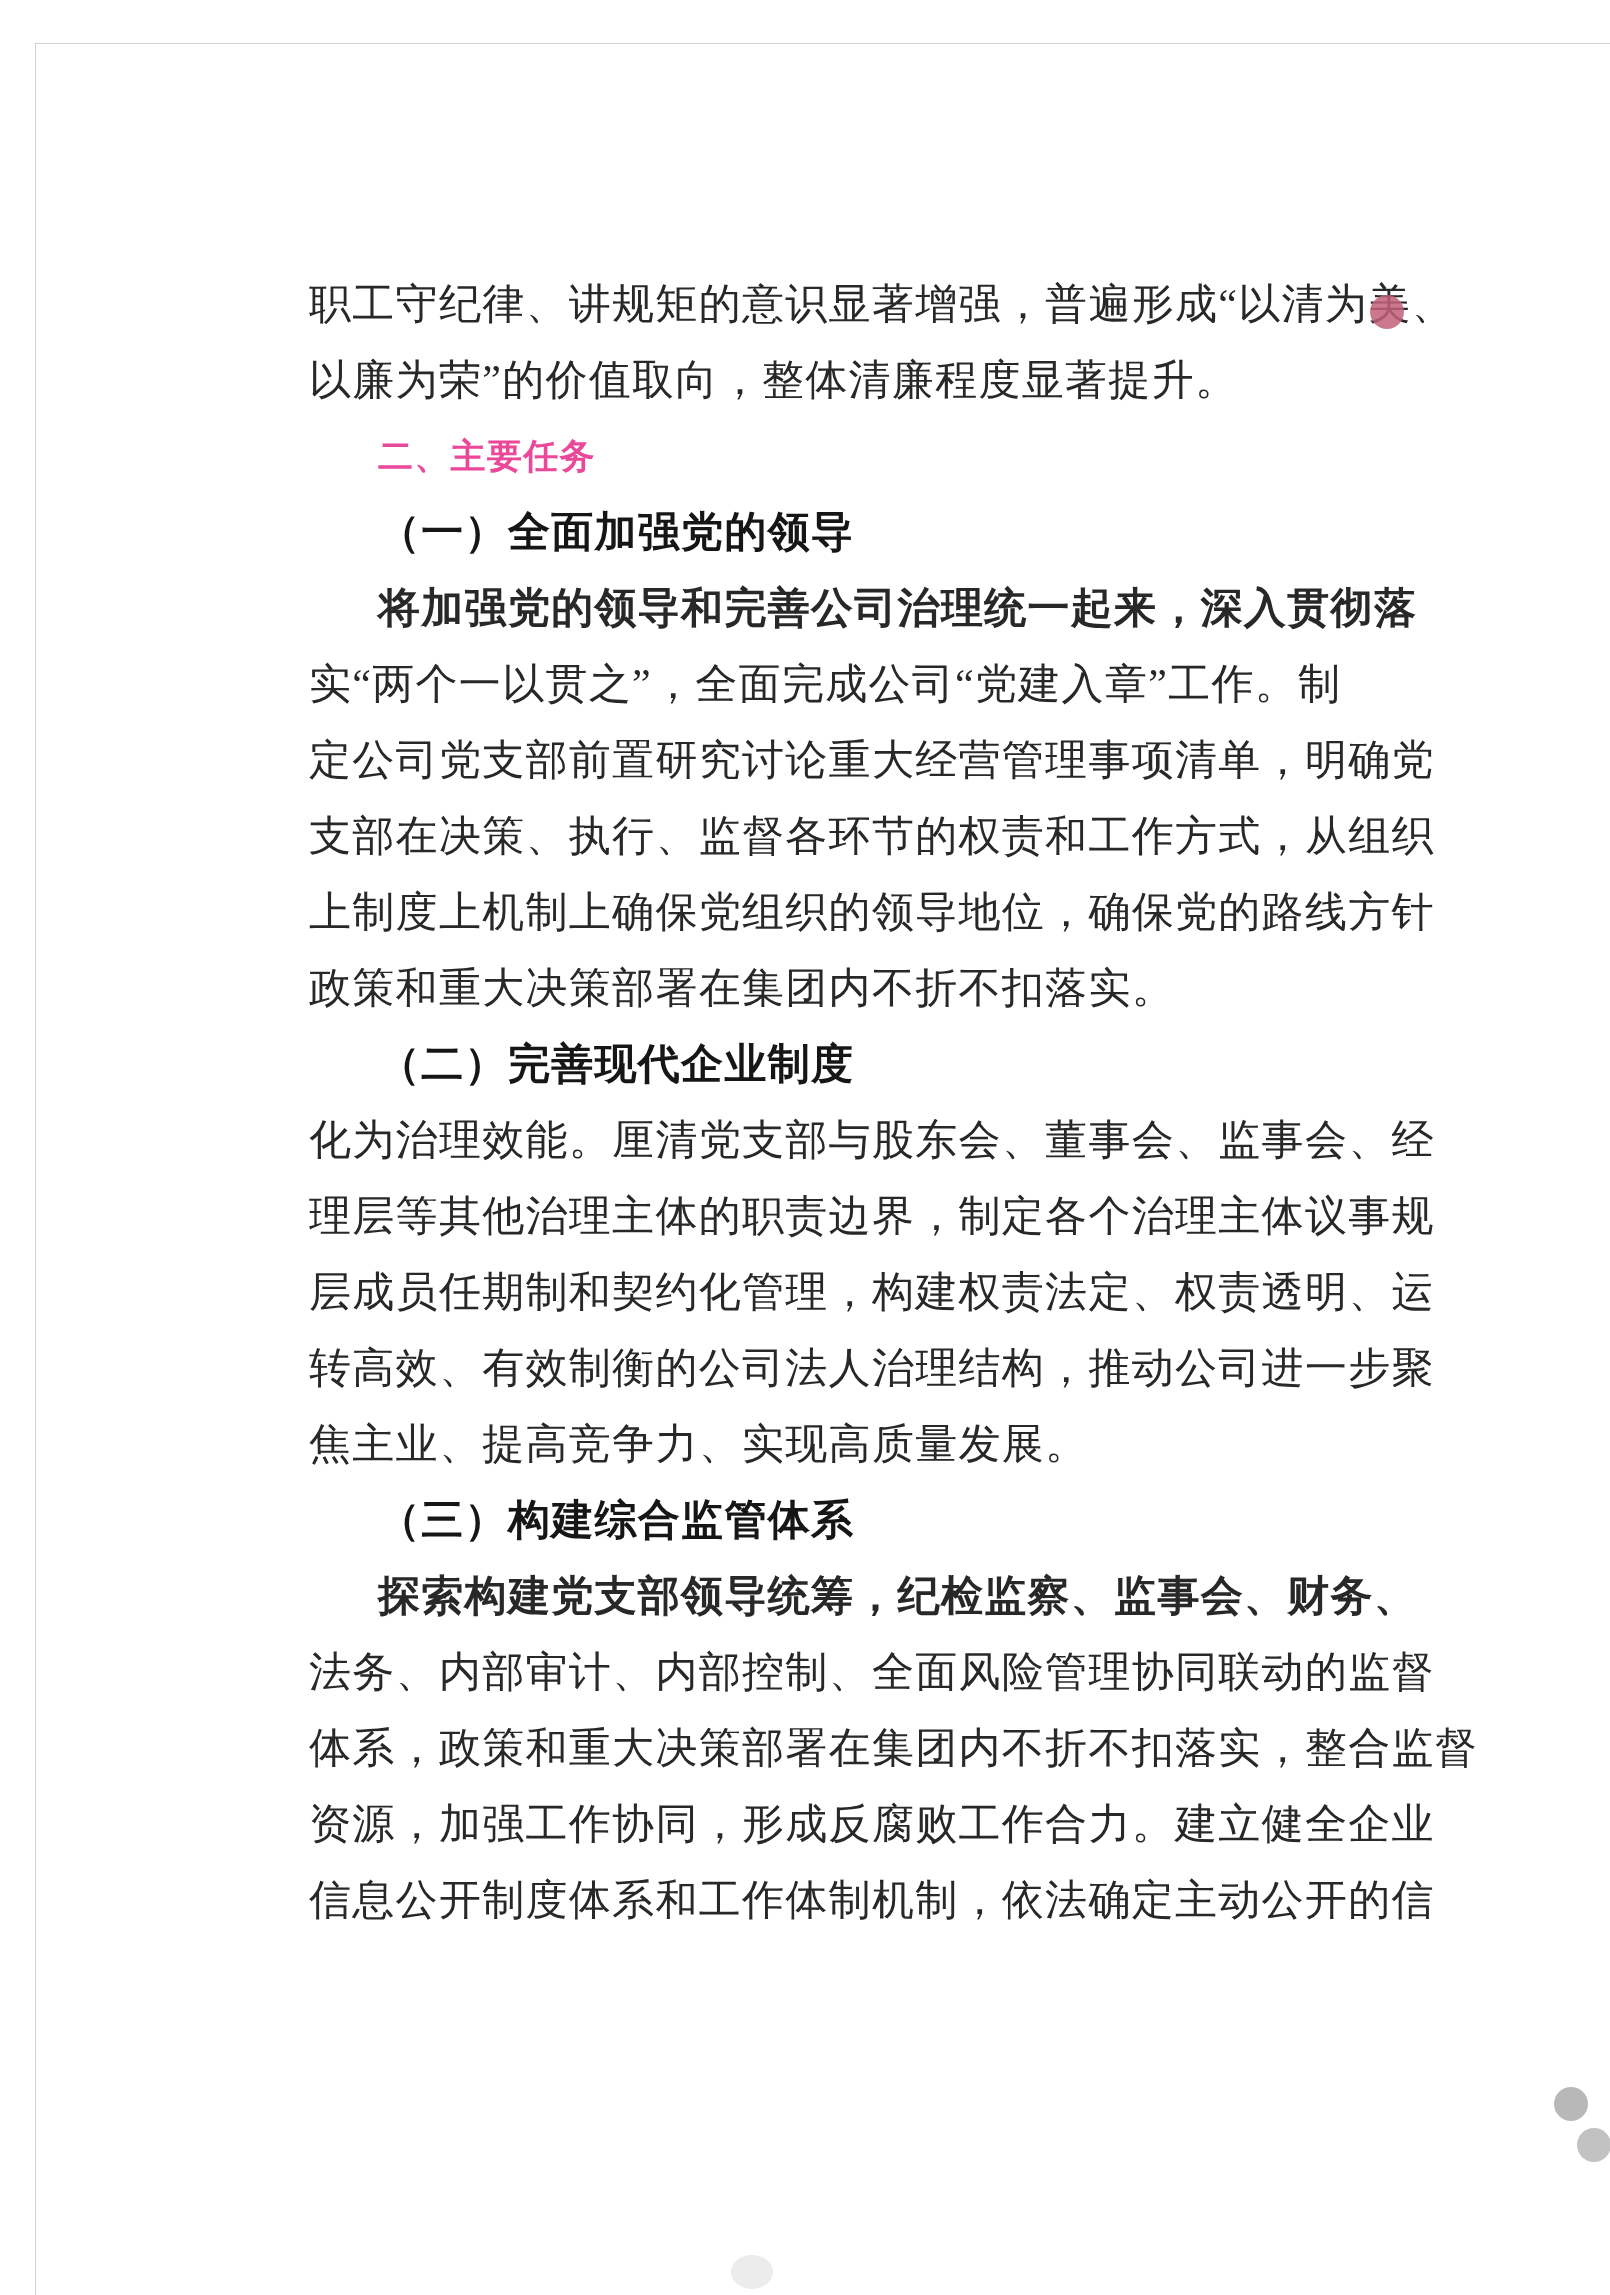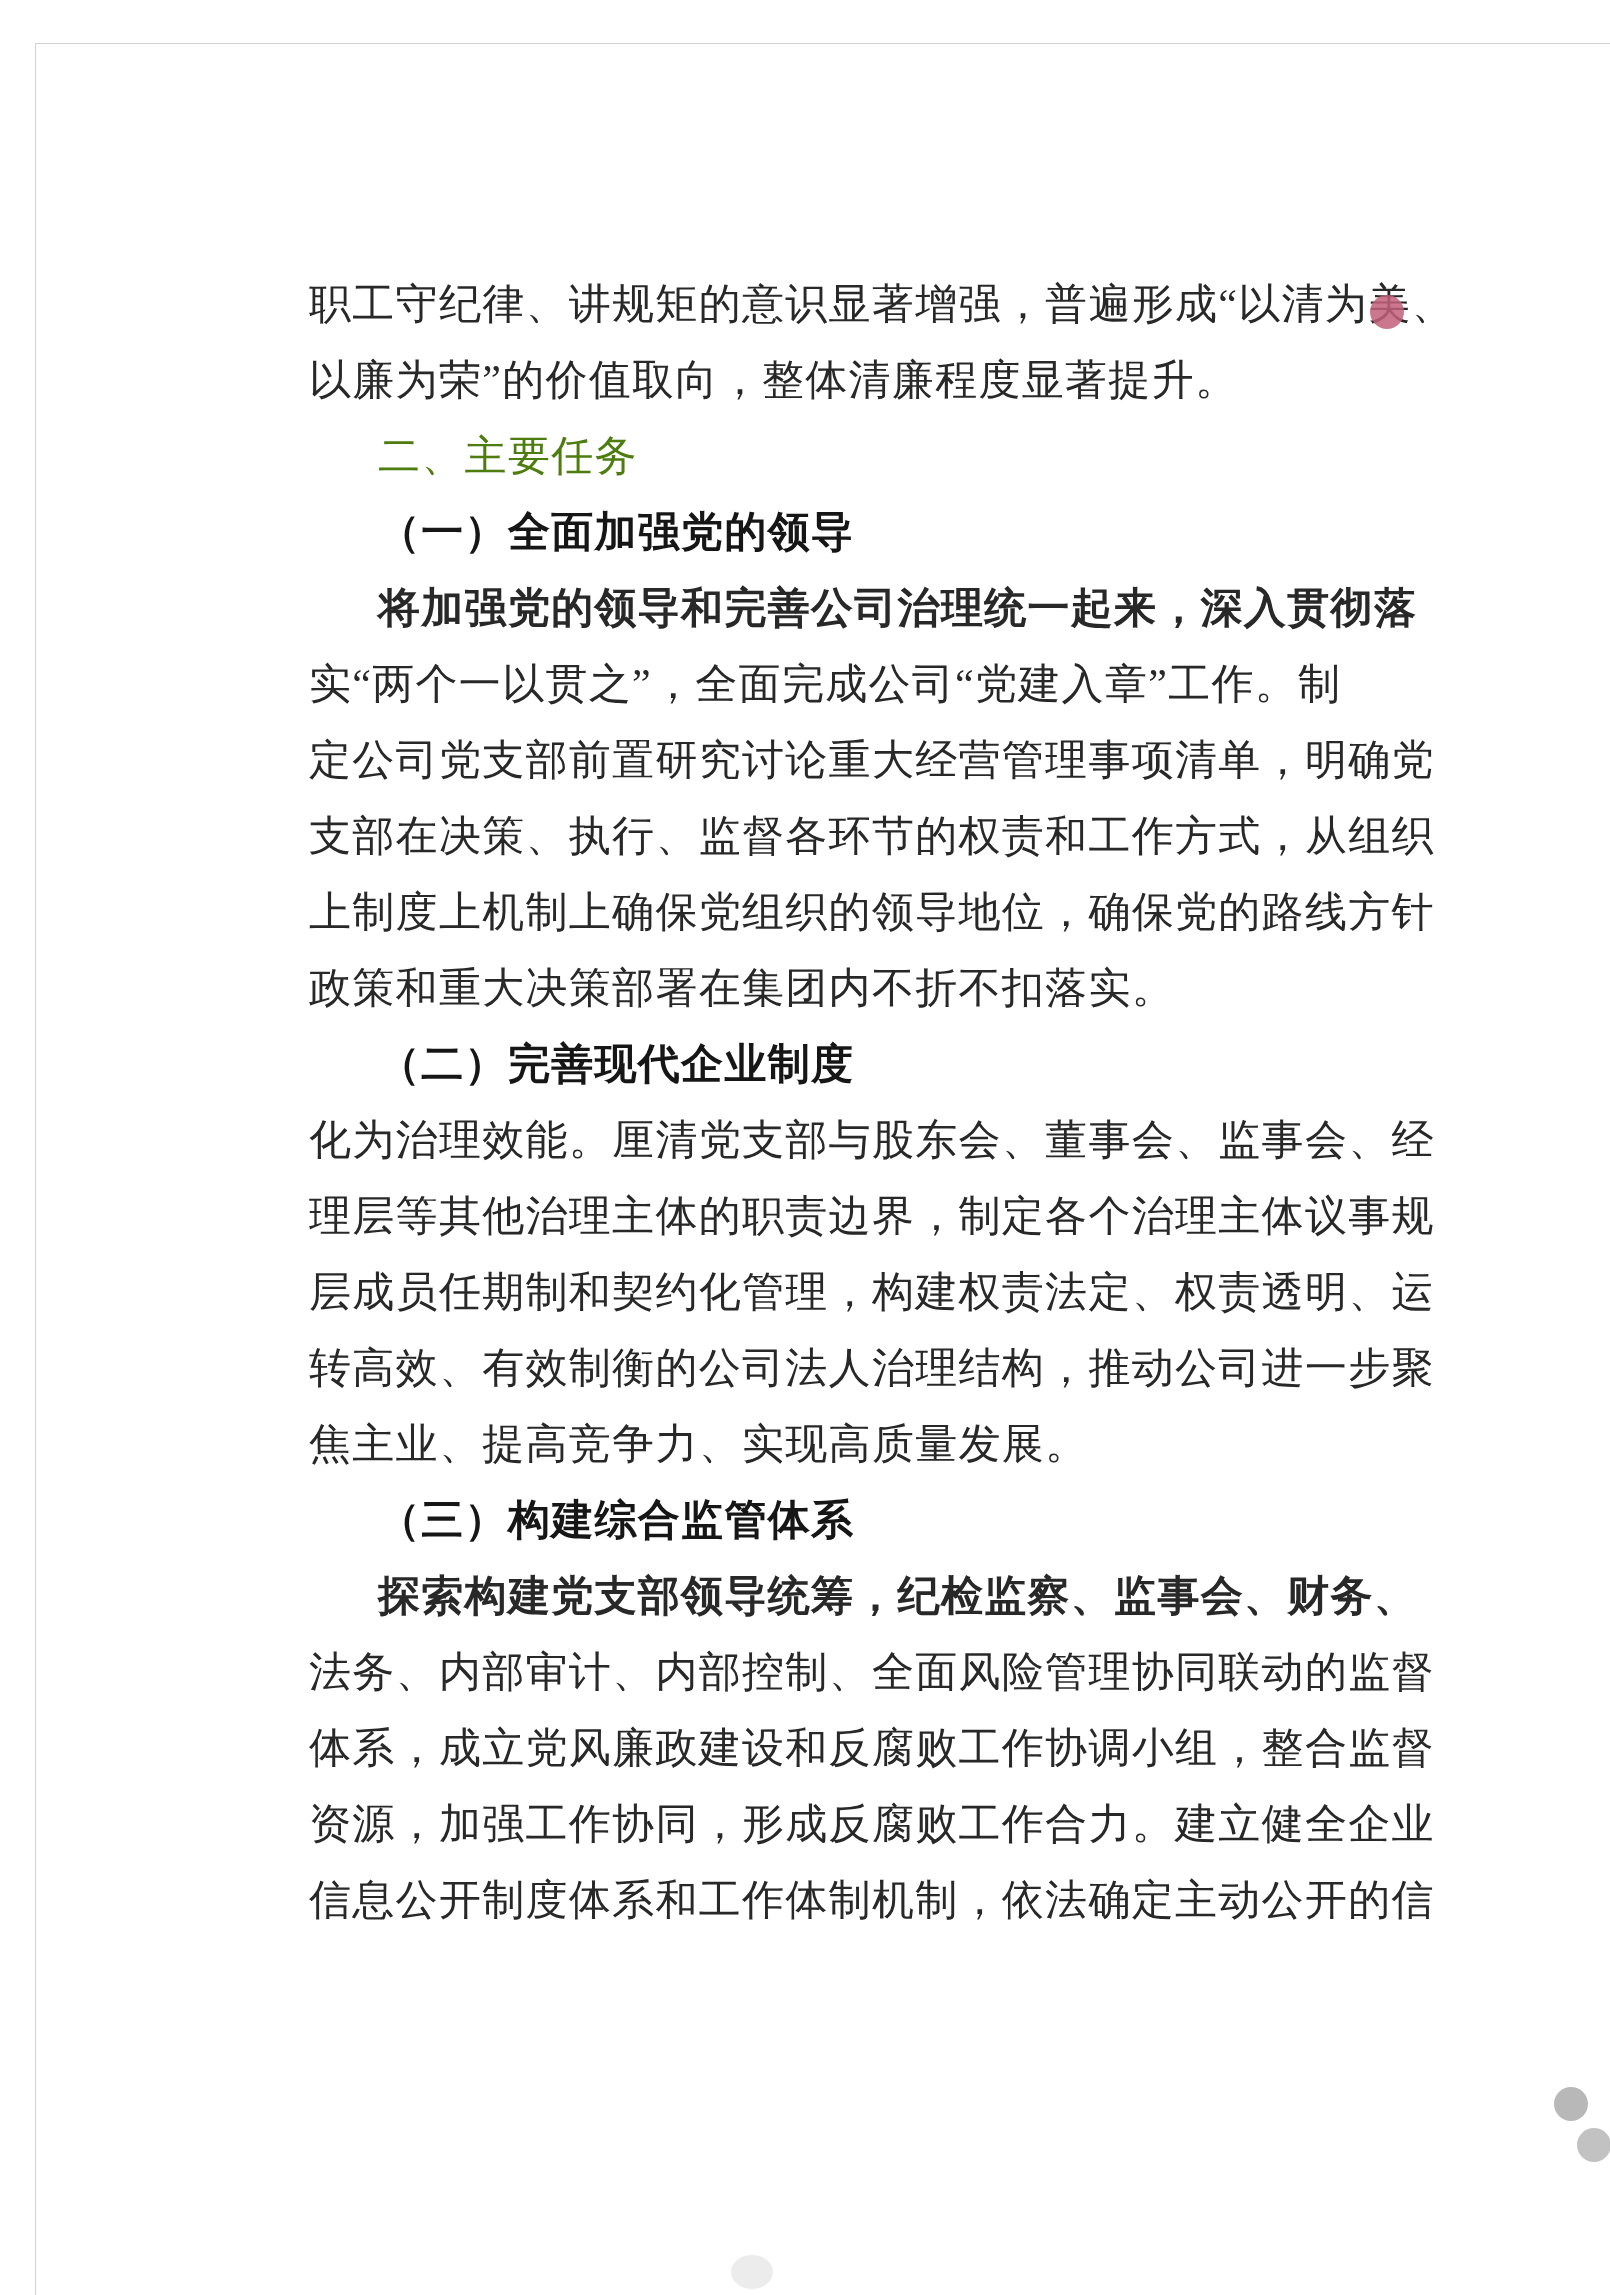--- a/index.html
+++ b/index.html
@@ -32,23 +32,23 @@
     height: 76px;
     line-height: 76px;
     font-size: 42px;
     letter-spacing: 1.3px;
     white-space: nowrap;
     font-weight: 400;
   }
   .indent { padding-left: 86px; font-weight: bold; }
   .h1 {
     font-family: "Liberation Sans", sans-serif;
-    font-weight: 400;
-    font-size: 42px;
-    color: #4d7c0f;
+    font-weight: 700;
+    font-size: 35px;
+    color: #ec4899;
     padding-left: 86px;
   }
   .h2 {
     font-weight: 700;
     font-size: 42px;
     color: #161616;
     padding-left: 86px;
     font-family: Liberation Serif, serif;
   }
   
@@ -100,21 +100,21 @@
     <div class="line">化为治理效能。厘清党支部与股东会、董事会、监事会、经</div>
     <div class="line">理层等其他治理主体的职责边界，制定各个治理主体议事规</div>
     <div class="line">层成员任期制和契约化管理，构建权责法定、权责透明、运</div>
     <div class="line">转高效、有效制衡的公司法人治理结构，推动公司进一步聚</div>
     <div class="line">焦主业、提高竞争力、实现高质量发展。</div>
 
     <div class="line h2">（三）构建综合监管体系</div>
 
     <div class="line indent">探索构建党支部领导统筹，纪检监察、监事会、财务、</div>
     <div class="line">法务、内部审计、内部控制、全面风险管理协同联动的监督</div>
-    <div class="line">体系，成立党风廉政建设和反腐败工作协调小组，整合监督</div>
+    <div class="line">体系，政策和重大决策部署在集团内不折不扣落实，整合监督</div>
     <div class="line">资源，加强工作协同，形成反腐败工作合力。建立健全企业</div>
     <div class="line">信息公开制度体系和工作体制机制，依法确定主动公开的信</div>
   </div>
 
   <div class="speck-red"></div>
   <div class="speck-gray-1"></div>
   <div class="speck-gray-2"></div>
   <div class="smudge"></div>
 </div>
 

